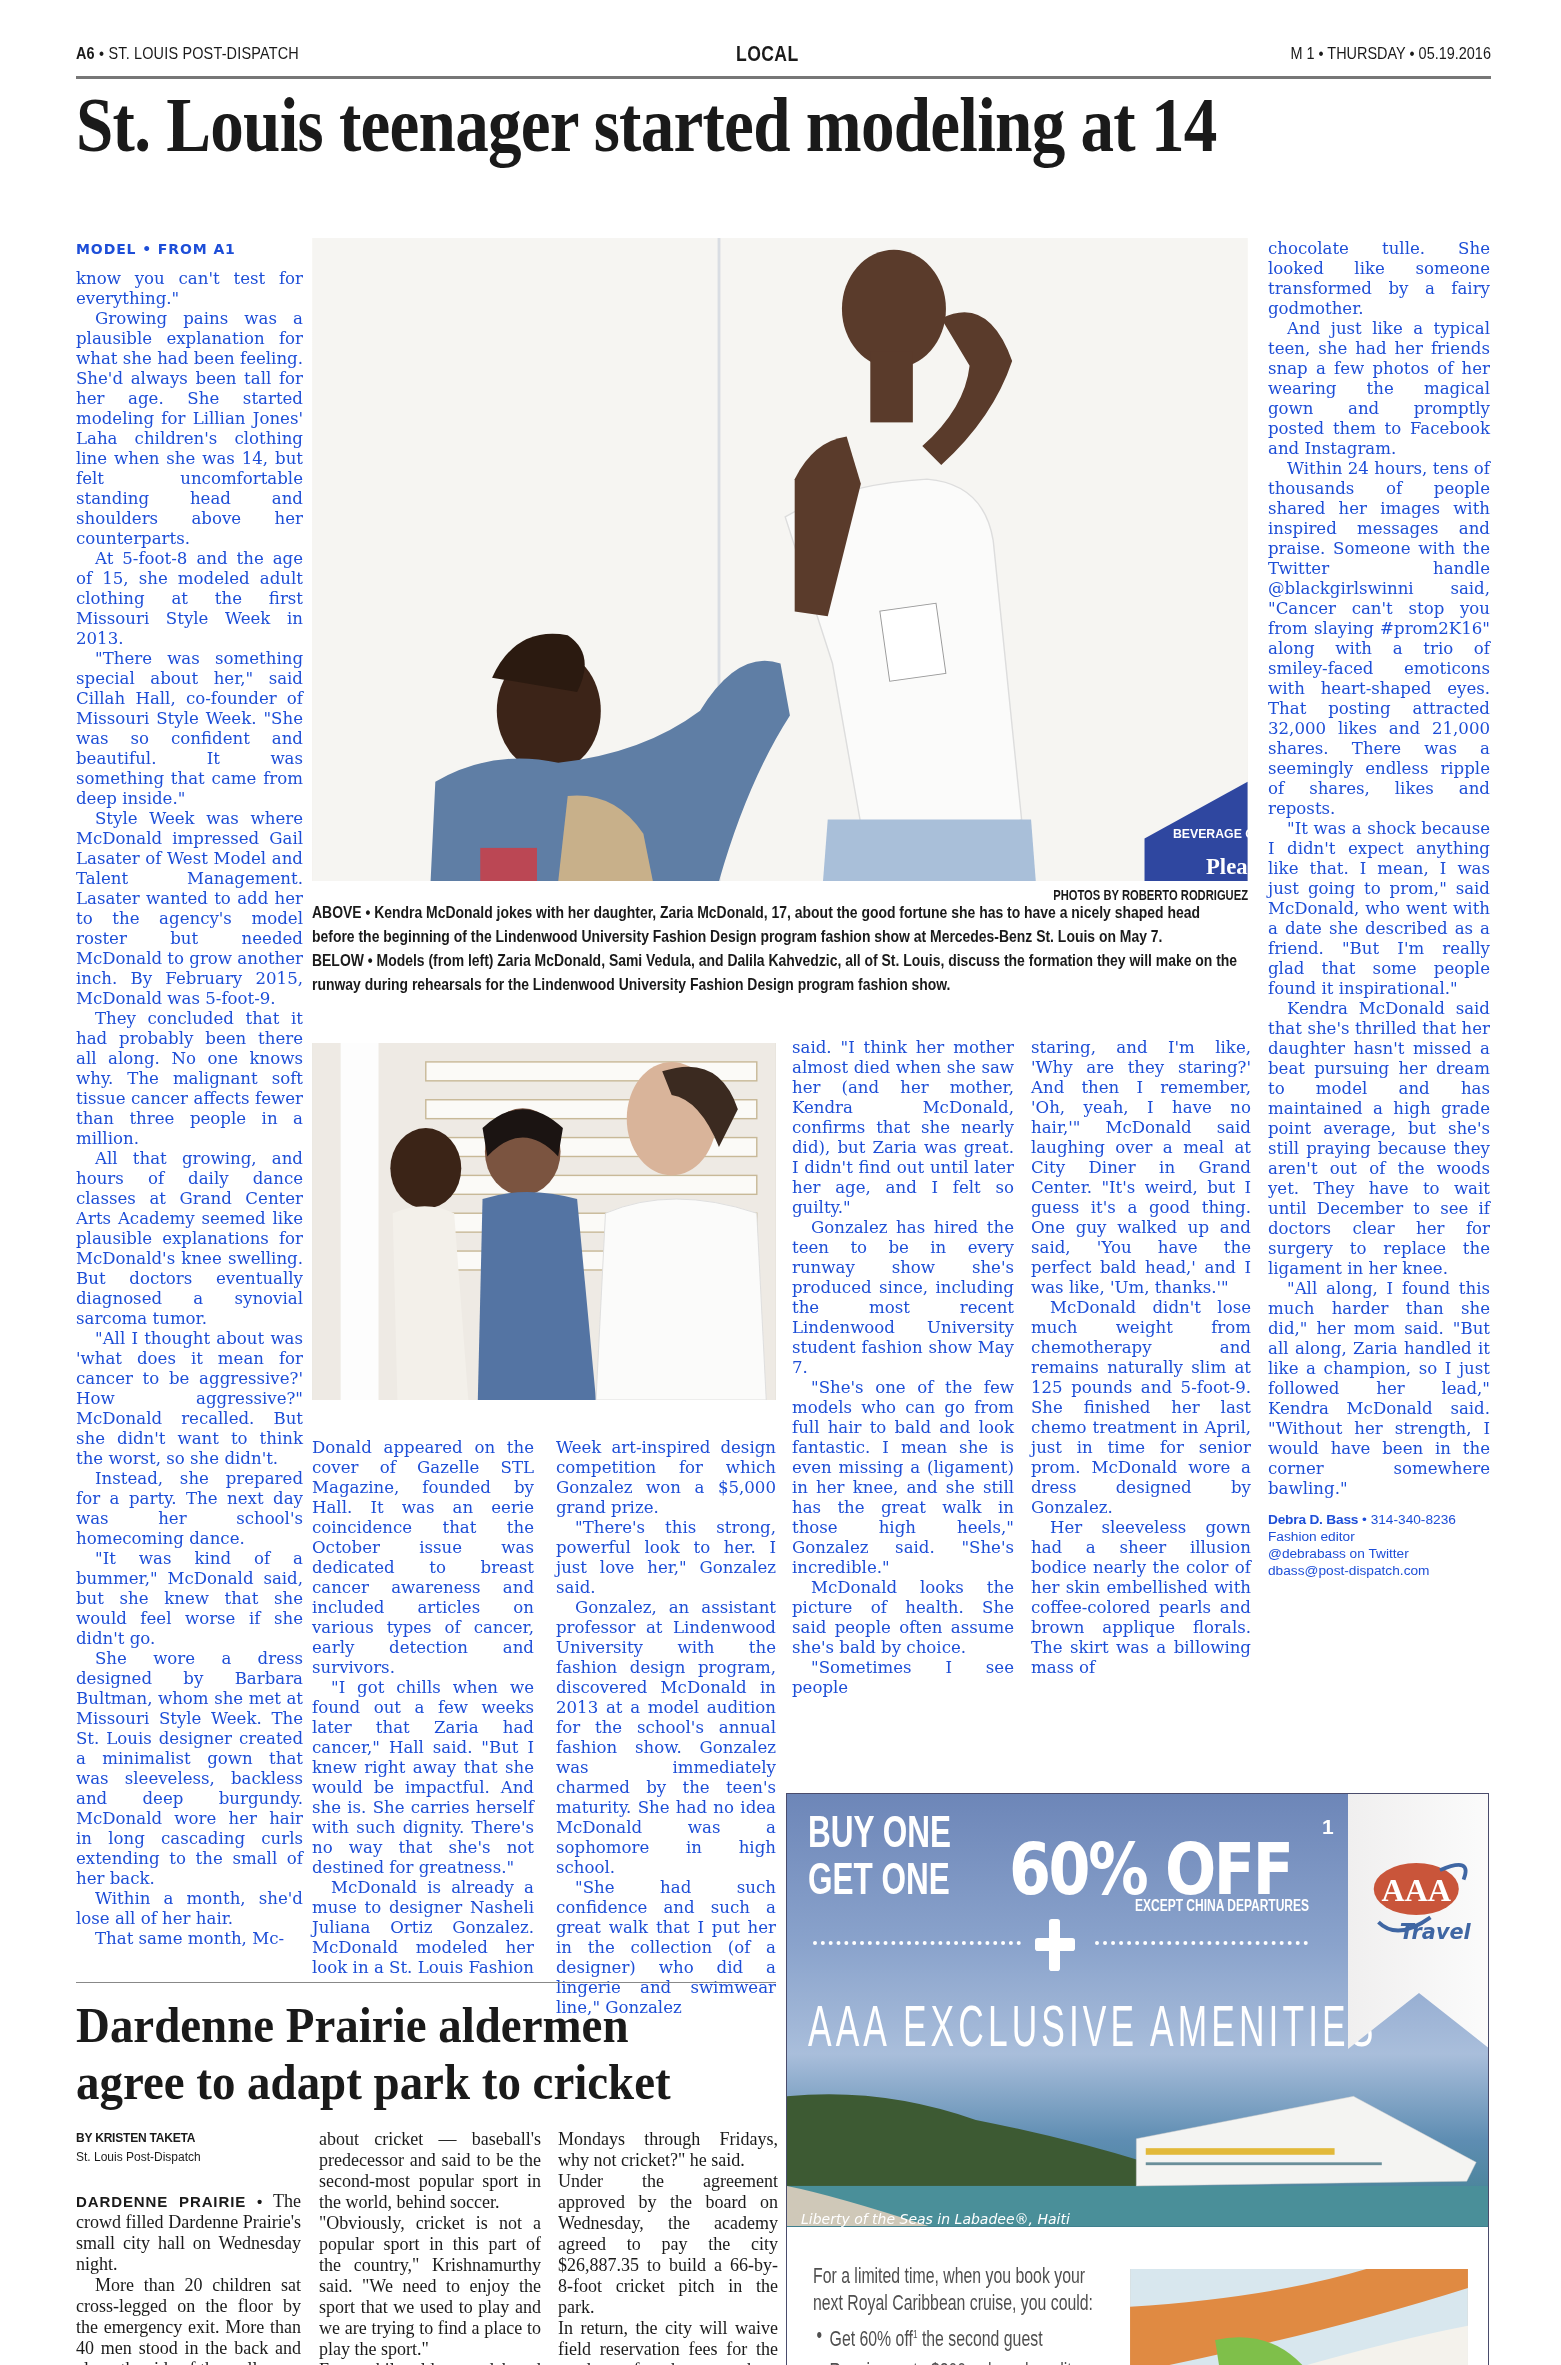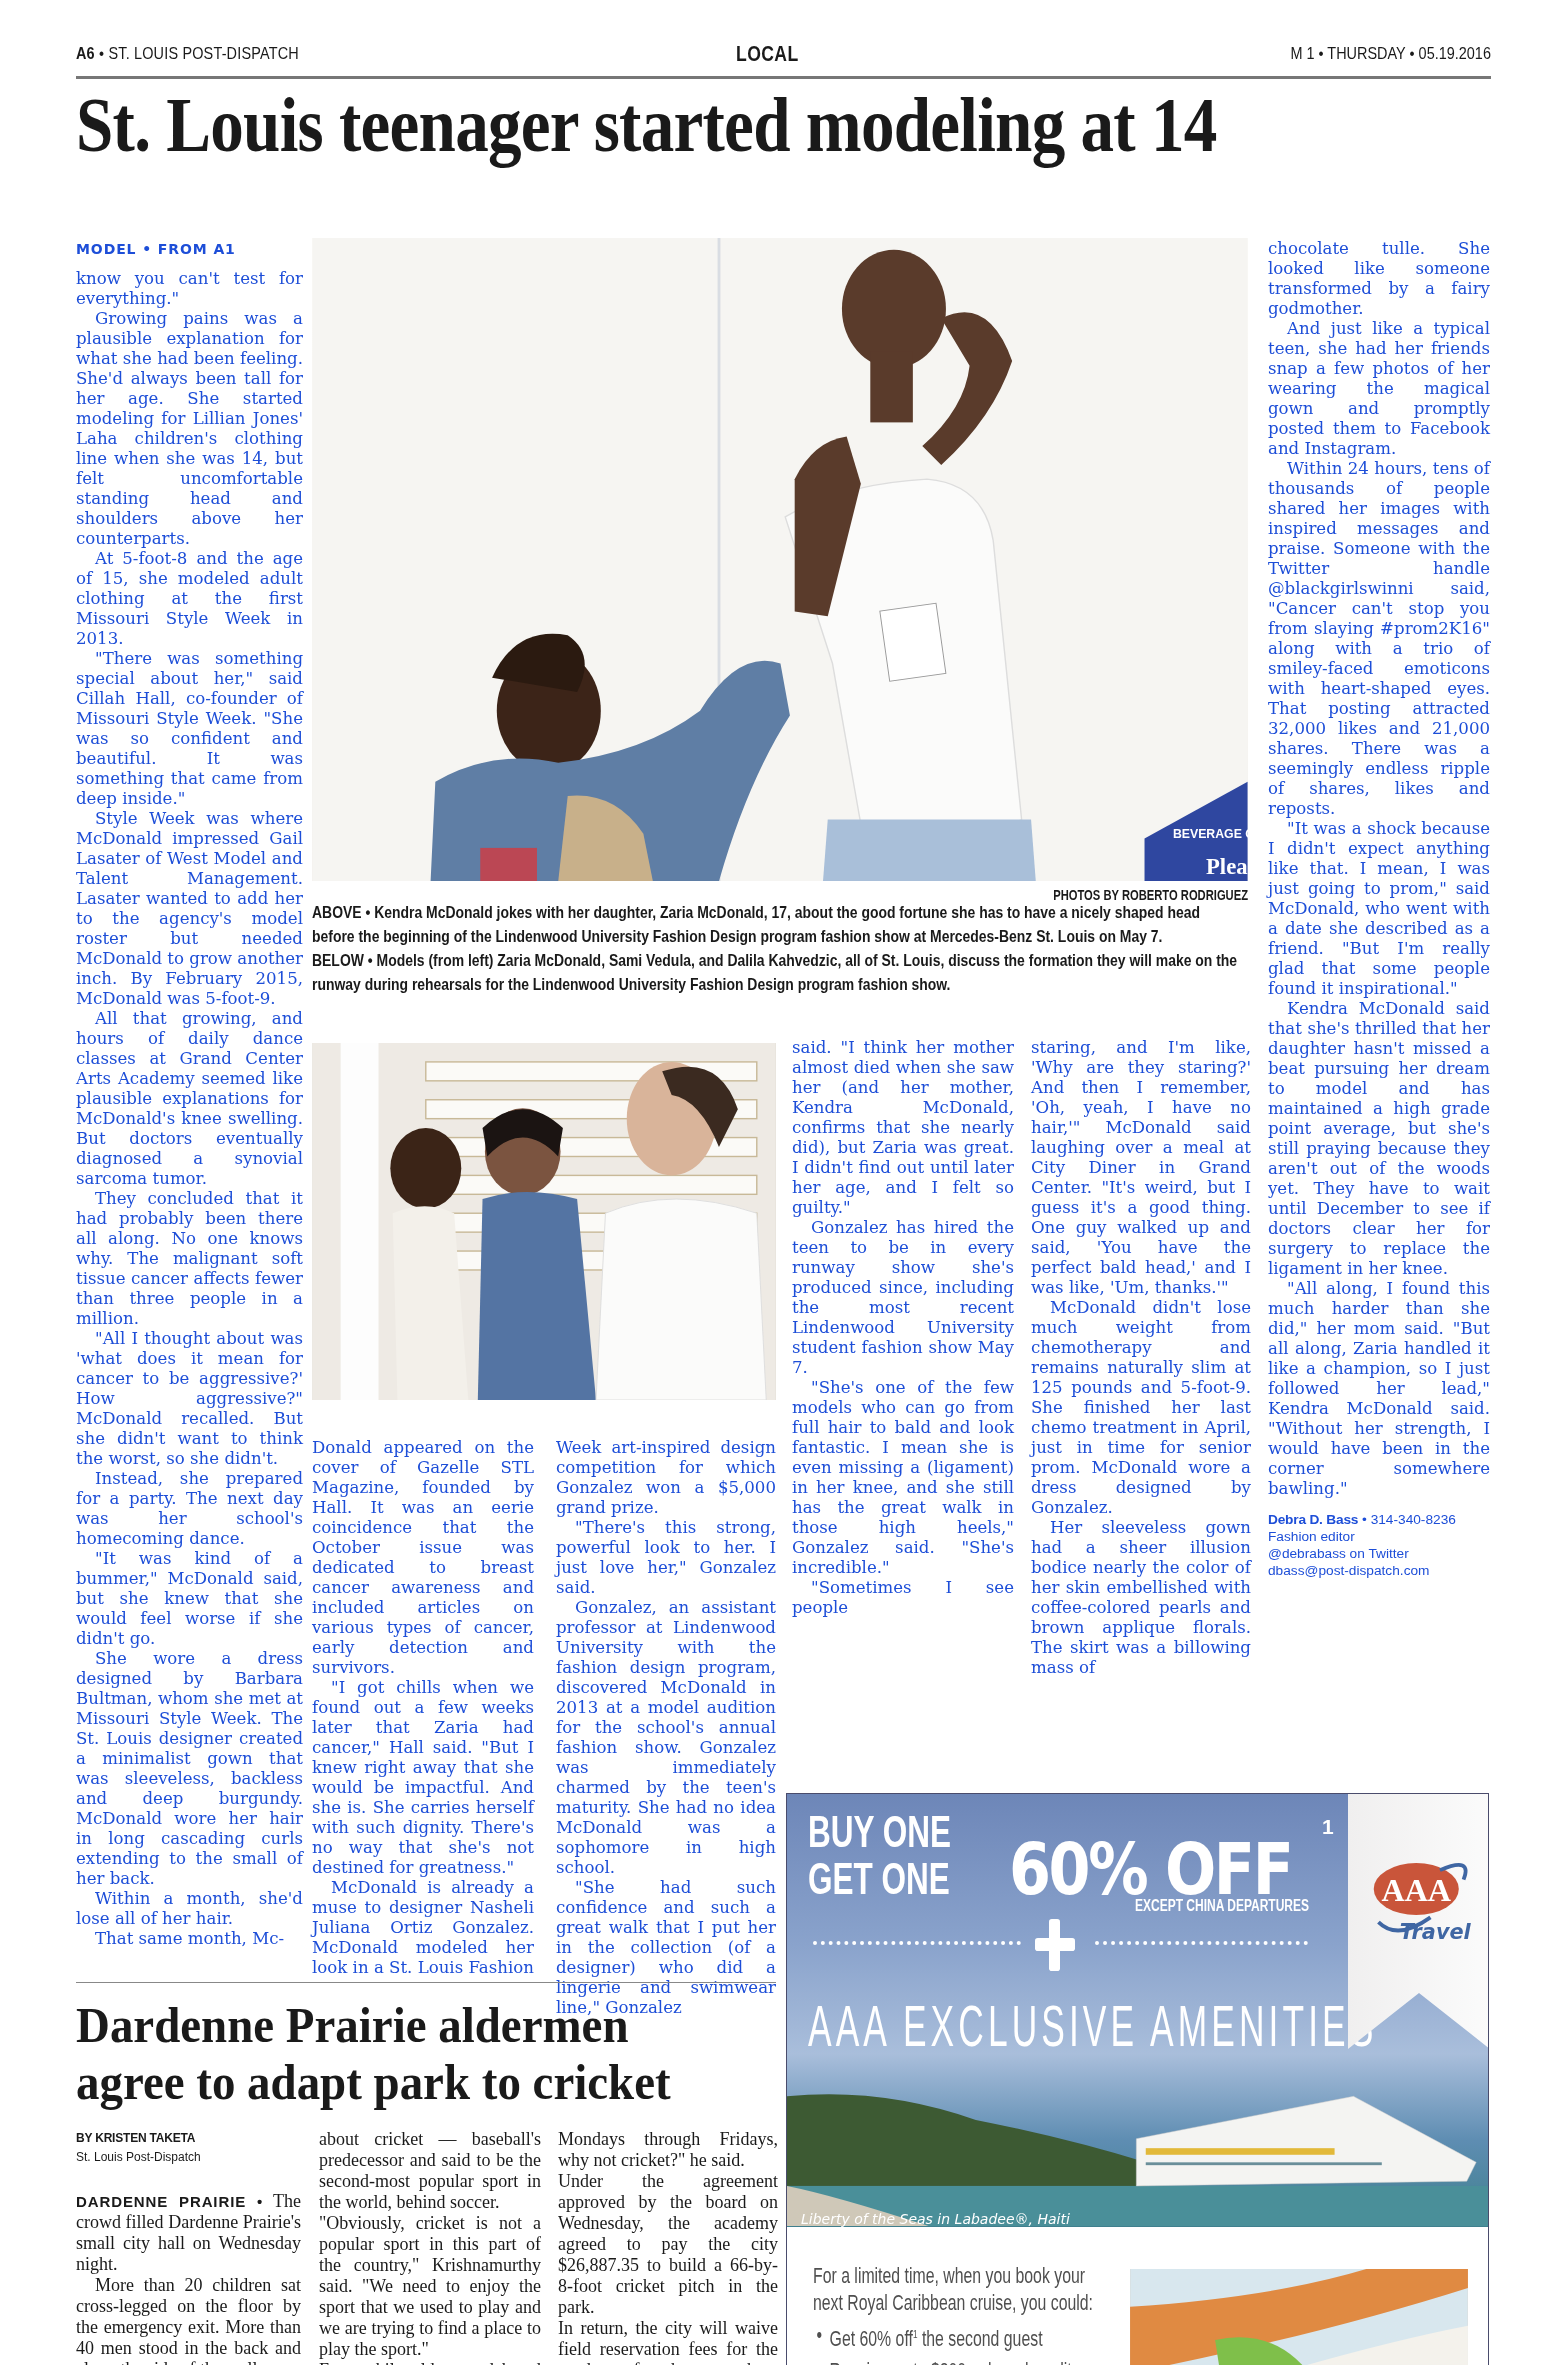--- a/index.html
+++ b/index.html
@@ -83,22 +83,22 @@
 <h1 class="abs headline1">St. Louis teenager started modeling at 14</h1>
 
 <div class="col" style="left:76px; top:239px; width:227px;">
   <div class="kicker">MODEL • FROM A1</div>
   <div>
       <p class="noind">know you can't test for everything."</p>
       <p>Growing pains was a plausible explanation for what she had been feeling. She'd always been tall for her age. She started modeling for Lillian Jones' Laha children's clothing line when she was 14, but felt uncomfortable standing head and shoulders above her counterparts.</p>
       <p>At 5-foot-8 and the age of 15, she modeled adult clothing at the first Missouri Style Week in 2013.</p>
       <p>"There was something special about her," said Cillah Hall, co-founder of Missouri Style Week. "She was so confident and beautiful. It was something that came from deep inside."</p>
       <p>Style Week was where McDonald impressed Gail Lasater of West Model and Talent Management. Lasater wanted to add her to the agency's model roster but needed McDonald to grow another inch. By February 2015, McDonald was 5-foot-9.</p>
+      <p>They concluded that it had probably been there all along. No one knows why. The malignant soft tissue cancer affects fewer than three people in a million.</p>
       <p>All that growing, and hours of daily dance classes at Grand Center Arts Academy seemed like plausible explanations for McDonald's knee swelling. But doctors eventually diagnosed a synovial sarcoma tumor.</p>
-      <p>They concluded that it had probably been there all along. No one knows why. The malignant soft tissue cancer affects fewer than three people in a million.</p>
       <p>"All I thought about was 'what does it mean for cancer to be aggressive?' How aggressive?" McDonald recalled. But she didn't want to think the worst, so she didn't.</p>
       <p>Instead, she prepared for a party. The next day was her school's homecoming dance.</p>
       <p>"It was kind of a bummer," McDonald said, but she knew that she would feel worse if she didn't go.</p>
       <p>She wore a dress designed by Barbara Bultman, whom she met at Missouri Style Week. The St. Louis designer created a minimalist gown that was sleeveless, backless and deep burgundy. McDonald wore her hair in long cascading curls extending to the small of her back.</p>
       <p>Within a month, she'd lose all of her hair.</p>
       <p>That same month, Mc-</p>
     </div>
 </div>
 
 <div class="abs photo-main">
@@ -170,20 +170,21 @@
       <p>"There's this strong, powerful look to her. I just love her," Gonzalez said.</p>
       <p>Gonzalez, an assistant professor at Lindenwood University with the fashion design program, discovered McDonald in 2013 at a model audition for the school's annual fashion show. Gonzalez was immediately charmed by the teen's maturity. She had no idea McDonald was a sophomore in high school.</p>
       <p>"She had such confidence and such a great walk that I put her in the collection (of a designer) who did a lingerie and swimwear line," Gonzalez</p>
     </div>
 </div>
 <div class="col" style="left:792px; top:1038px; width:222px;">
   <div>
       <p class="noind">said. "I think her mother almost died when she saw her (and her mother, Kendra McDonald, confirms that she nearly did), but Zaria was great. I didn't find out until later her age, and I felt so guilty."</p>
       <p>Gonzalez has hired the teen to be in every runway show she's produced since, including the most recent Lindenwood University student fashion show May 7.</p>
       <p>"She's one of the few models who can go from full hair to bald and look fantastic. I mean she is even missing a (ligament) in her knee, and she still has the great walk in those high heels," Gonzalez said. "She's incredible."</p>
+      <p>McDonald looks the picture of health. She said people often assume she's bald by choice.</p>
       <p>"Sometimes I see people</p>
     </div>
 </div>
 <div class="col" style="left:1031px; top:1038px; width:220px;">
   <div>
       <p class="noind">staring, and I'm like, 'Why are they staring?' And then I remember, 'Oh, yeah, I have no hair,'" McDonald said laughing over a meal at City Diner in Grand Center. "It's weird, but I guess it's a good thing. One guy walked up and said, 'You have the perfect bald head,' and I was like, 'Um, thanks.'"</p>
       <p>McDonald didn't lose much weight from chemotherapy and remains naturally slim at 125 pounds and 5-foot-9. She finished her last chemo treatment in April, just in time for senior prom. McDonald wore a dress designed by Gonzalez.</p>
       <p>Her sleeveless gown had a sheer illusion bodice nearly the color of her skin embellished with coffee-colored pearls and brown applique florals. The skirt was a billowing mass of</p>
     </div>
 </div>

